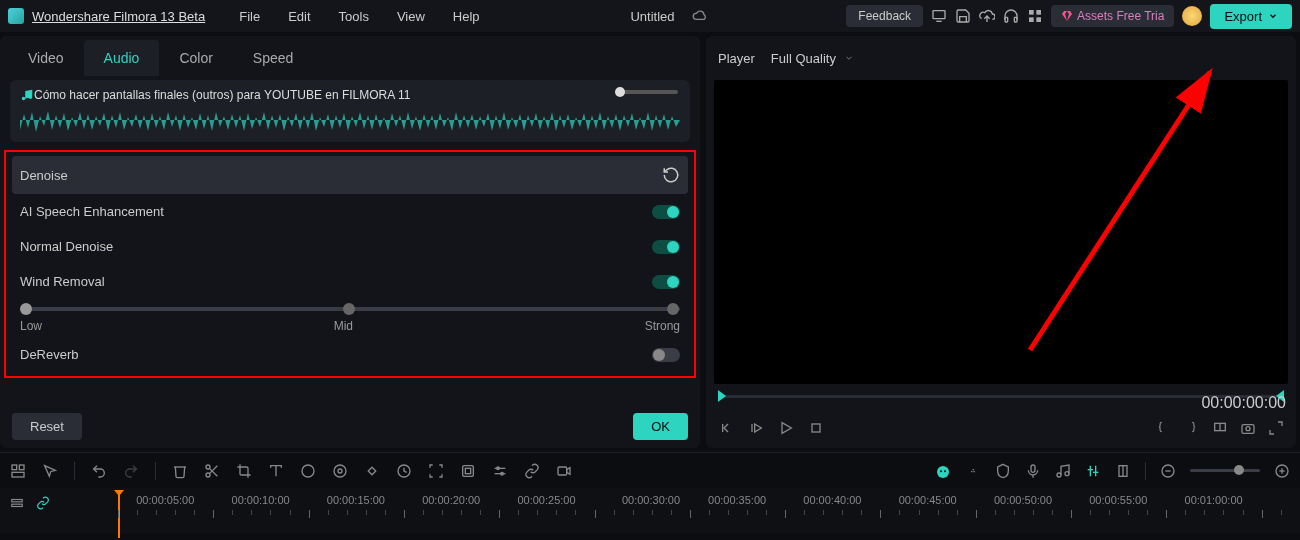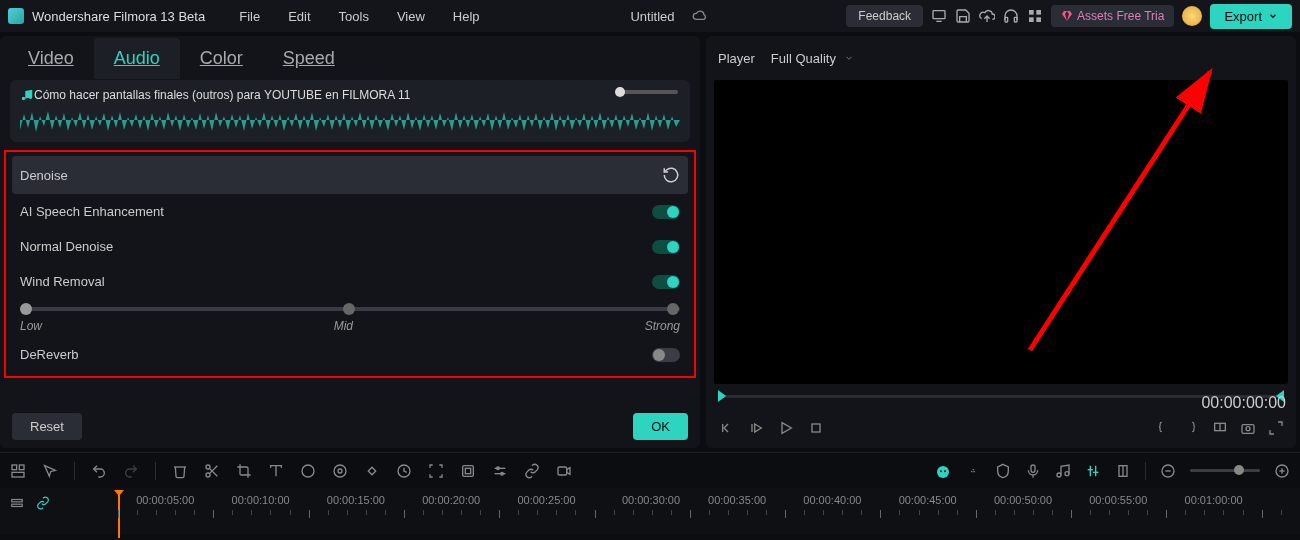--- a/index.html
+++ b/index.html
@@ -1,60 +1,60 @@
 <!DOCTYPE html>
 <html><head>
 <meta charset="utf-8">
 <style>
 * { margin: 0; padding: 0; box-sizing: border-box; font-family: -apple-system, BlinkMacSystemFont, "Segoe UI", Arial, sans-serif; }
 body { background: #0c0d10; color: #c8c8c8; font-size: 13px; width: 1300px; height: 540px; overflow: hidden; position: relative; }
 
 
 .menubar { height: 32px; background: #14151a; display: flex; align-items: center; padding: 0 8px; gap: 4px; }
 .app-logo { width: 16px; height: 16px; background: linear-gradient(135deg,#4dd0e1,#26a69a); border-radius: 3px; margin-right: 4px; }
-.app-name { color: #ddd; font-size: 13px; margin-right: 18px; }
+.app-name { color: #ddd; font-size: 13px; margin-right: 18px; text-decoration: underline; }
 .menu-item { color: #ccc; padding: 4px 12px; cursor: pointer; font-size: 13px; }
 .menubar-center { flex: 1; display: flex; justify-content: center; align-items: center; gap: 17px; }
 .project-title { color: #ccc; font-size: 13px; }
 .menubar-right { display: flex; align-items: center; gap: 8px; }
 .feedback-btn { background: #2a2d36; color: #ccc; padding: 4px 12px; border-radius: 4px; font-size: 12px; cursor: pointer; }
 .top-icon { width: 16px; height: 16px; cursor: pointer; display: inline-flex; align-items: center; justify-content: center; }
 .assets-trial { background: #2a2d36; color: #d97fb8; padding: 4px 10px; border-radius: 4px; font-size: 12px; display: flex; align-items: center; gap: 4px; cursor: pointer; }
 .avatar { width: 20px; height: 20px; border-radius: 50%; background: radial-gradient(circle,#f9d976,#e6a23c); }
 .export-btn { background: #2dd4bf; color: #0c0d10; padding: 5px 14px; border-radius: 4px; font-size: 13px; font-weight: 500; display: flex; align-items: center; gap: 6px; cursor: pointer; }
 
 
 .main { display: flex; height: 420px; gap: 6px; padding: 4px 0; }
 .left-panel { width: 700px; background: #121419; border-radius: 6px; display: flex; flex-direction: column; overflow: hidden; }
 .right-panel { flex: 1; background: #121419; border-radius: 6px; display: flex; flex-direction: column; overflow: hidden; margin-right: 4px; }
 
 
 .tab-row { display: flex; height: 44px; align-items: center; padding: 0 8px; }
-.tab { padding: 10px 20px; color: #aaa; cursor: pointer; font-size: 18px; text-decoration: underline; }
+.tab { padding: 10px 20px; color: #aaa; cursor: pointer; font-size: 14px; }
 .tab.active { color: #2dd4bf; background: #1c1f26; border-radius: 4px 4px 0 0; }
 
 
 .clip-header { margin: 0 10px; background: #1c1f26; border-radius: 6px; padding: 8px 10px; position: relative; }
 .clip-title-row { display: flex; align-items: center; color: #ddd; font-size: 12px; margin-bottom: 4px; }
 .waveform { height: 28px; position: relative; overflow: hidden; }
 .waveform svg { width: 100%; height: 100%; }
 .clip-slider { position: absolute; top: 10px; right: 12px; width: 60px; height: 4px; background: #555; border-radius: 2px; }
 .clip-slider::before { content:''; position: absolute; left: -3px; top: -3px; width: 10px; height: 10px; background: #ddd; border-radius: 50%; }
 
 
 .highlight-box { margin: 8px 4px 4px 4px; border: 2px solid #ff0000; padding: 4px 6px; }
 .section-row { display: flex; align-items: center; justify-content: space-between; padding: 10px 8px; color: #ccc; font-size: 13px; }
 .section-row.header { background: #2a2d36; border-radius: 4px; }
 .reset-icon { width: 18px; height: 18px; cursor: pointer; }
 .toggle { width: 28px; height: 14px; border-radius: 8px; position: relative; cursor: pointer; }
 .toggle.on { background: #0e4d42; }
 .toggle.on::after { content:''; position: absolute; right: 1px; top: 1px; width: 12px; height: 12px; background: #2dd4bf; border-radius: 50%; }
 .toggle.off { background: #3a3d46; }
 .toggle.off::after { content:''; position: absolute; left: 1px; top: 1px; width: 12px; height: 12px; background: #888; border-radius: 50%; }
-.denoise-slider-wrap { padding: 0 8px 4px 8px; font-style: italic; }
+.denoise-slider-wrap { padding: 0 8px 4px 8px; }
 .denoise-track { height: 4px; background: #3a3d46; border-radius: 2px; position: relative; margin: 8px 0; }
 .denoise-thumb { position: absolute; top: -4px; width: 12px; height: 12px; background: #999; border-radius: 50%; }
 .denoise-labels { display: flex; justify-content: space-between; color: #999; font-size: 12px; margin-top: 4px; }
 
 
 .panel-buttons { display: flex; align-items: center; padding: 8px 12px; gap: 8px; margin-top: auto; }
 .spacer { flex: 1; }
 .btn { padding: 6px 18px; border-radius: 4px; font-size: 13px; cursor: pointer; }
 .btn-reset { background: #2a2d36; color: #ccc; }
 .keyframe-wrap { position: relative; }

